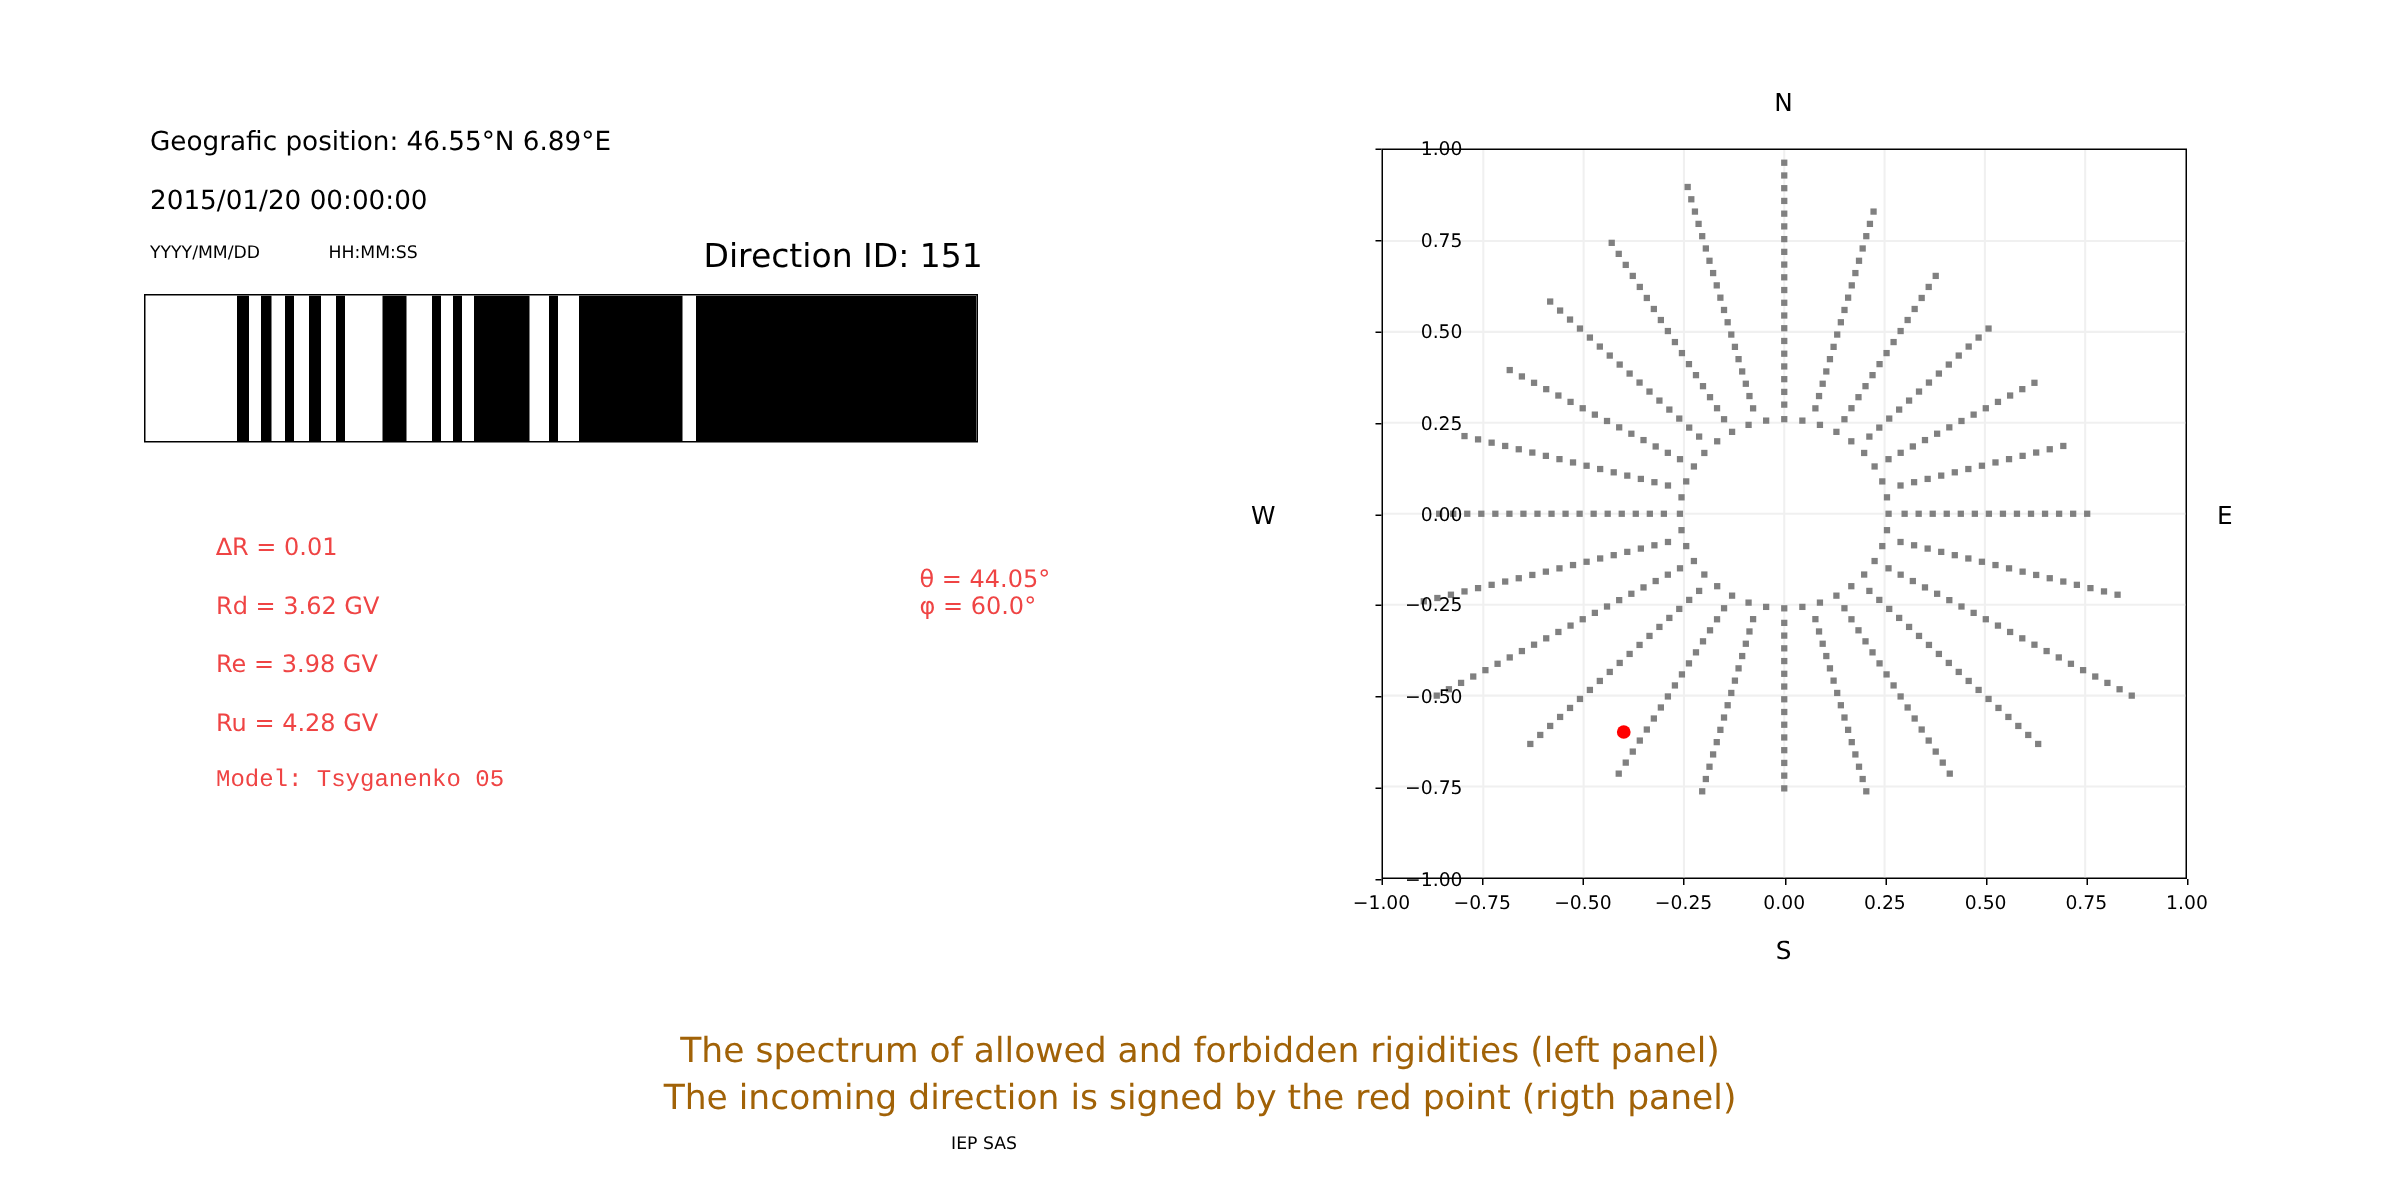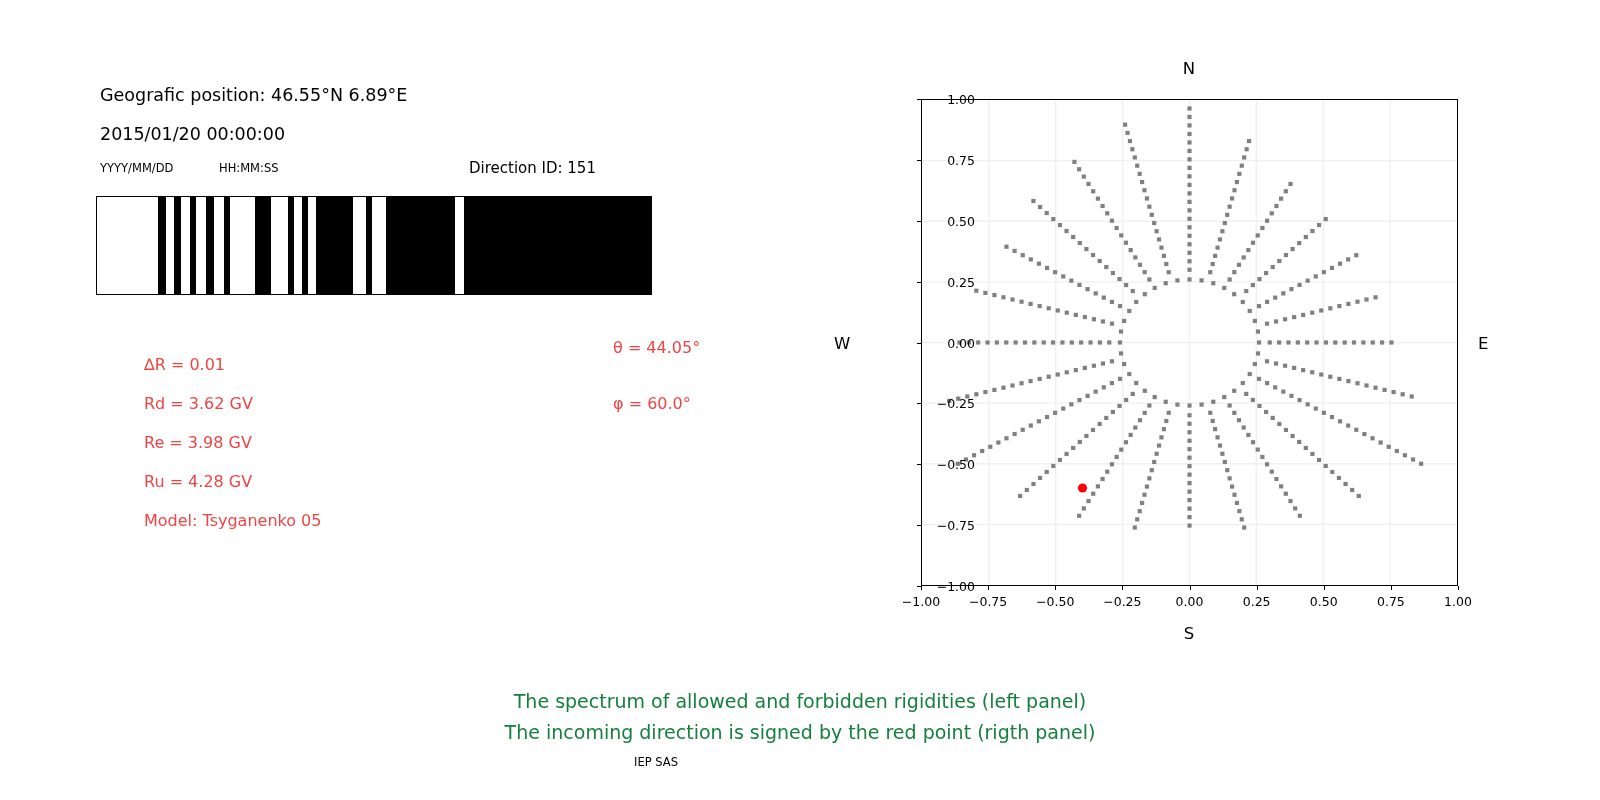--- a/index.html
+++ b/index.html
@@ -11,21 +11,21 @@
   .panel{position:absolute;}
 
   
   #left-panel{left:0;top:0;width:760px;height:680px;}
 
   .info-line{position:absolute;white-space:nowrap;font-size:17.5px;color:#000;}
   #geo-position{left:100px;top:85px;}
   #datetime-value{left:100px;top:124px;}
   #fmt-date{left:100px;top:161px;font-size:11.5px;}
   #fmt-time{left:219px;top:161px;font-size:11.5px;}
-  #direction-id{left:469px;top:159px;font-size:15px;}
+  #direction-id{left:469px;top:159px;font-size:22px;}
 
   
   #spectrum-wrap{position:absolute;left:96px;top:196px;width:556px;height:99px;}
   #spectrum-bar{
     position:absolute;left:0;top:0;width:556px;height:99px;
     background:#ffffff;border:1px solid #000000;box-sizing:border-box;
     overflow:hidden;
   }
   .band{position:absolute;top:0;bottom:0;background:#000000;}
 
@@ -69,21 +69,21 @@
   .compass{position:absolute;font-size:16.5px;color:#000;white-space:nowrap;}
   #compass-n{left:349px;top:59px;transform:translateX(-50%);}
   #compass-s{left:349px;top:624px;transform:translateX(-50%);}
   #compass-w{left:-6px;top:334px;}
   #compass-e{left:638px;top:334px;}
 
   
   #caption{
     position:absolute;left:0;top:686px;width:1600px;text-align:center;
   }
-  .caption-line{font-size:19px;color:#15803d;line-height:31px;white-space:nowrap;}
+  .caption-line{font-size:23px;color:#a16207;line-height:31px;white-space:nowrap;}
   #footer-text{
     position:absolute;left:0;top:755px;width:1312px;text-align:center;
     font-size:11.5px;color:#000;
   }
 </style>
 </head>
 <body>
 
 <div class="panel" id="left-panel">
 
@@ -108,22 +108,22 @@
         <div class="band" style="left: 289.135px; width: 68.5905px; background: rgb(0, 0, 0);"></div>
         <div class="band" style="left: 366.695px; width: 187.305px; background: rgb(0, 0, 0);"></div>
       </div>
   </div>
 
 
   <div class="param param-left" style="top:355px;">∆R = 0.01</div>
   <div class="param param-left" style="top:394px;">Rd = 3.62 GV</div>
   <div class="param param-left" style="top:433px;">Re = 3.98 GV</div>
   <div class="param param-left" style="top:472px;">Ru = 4.28 GV</div>
-  <div class="param param-left" style="top:511px;">Model: Tsyganenko 05</div>
-  <div class="param param-right" style="top:338px;">θ = 44.05°</div>
+  <div class="param param-left" style="top:511px;font-family:Liberation Mono, monospace;">Model: Tsyganenko 05</div>
+  <div class="param param-right" style="top:376px;">θ = 44.05°</div>
   <div class="param param-right" style="top:394px;">φ = 60.0°</div>
 </div>
 
 <div class="panel" id="right-panel">
   <div class="compass" id="compass-n">N</div>
   <div class="compass" id="compass-s">S</div>
   <div class="compass" id="compass-w">W</div>
   <div class="compass" id="compass-e">E</div>
 
   <div id="polar-frame">

